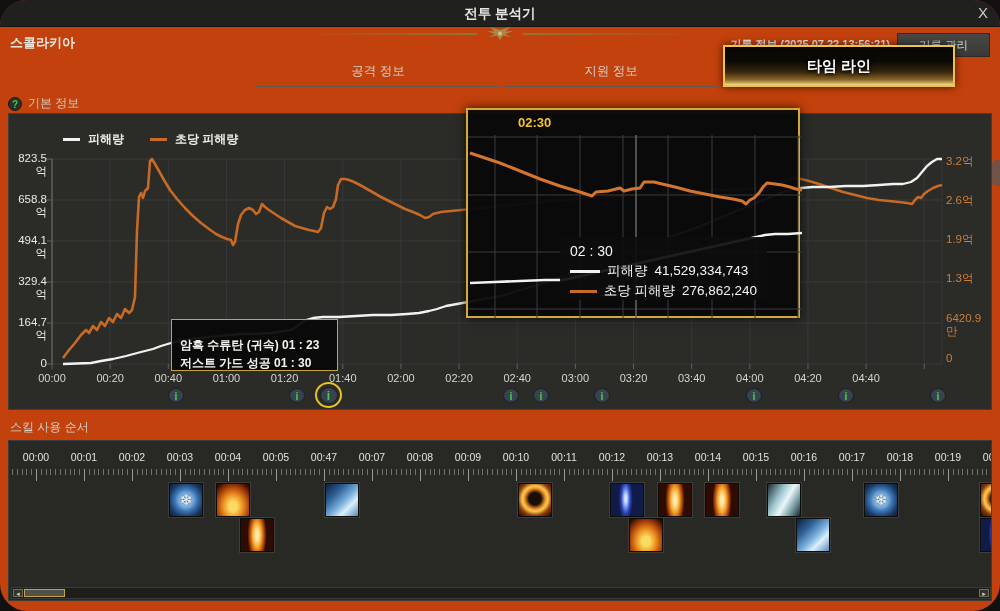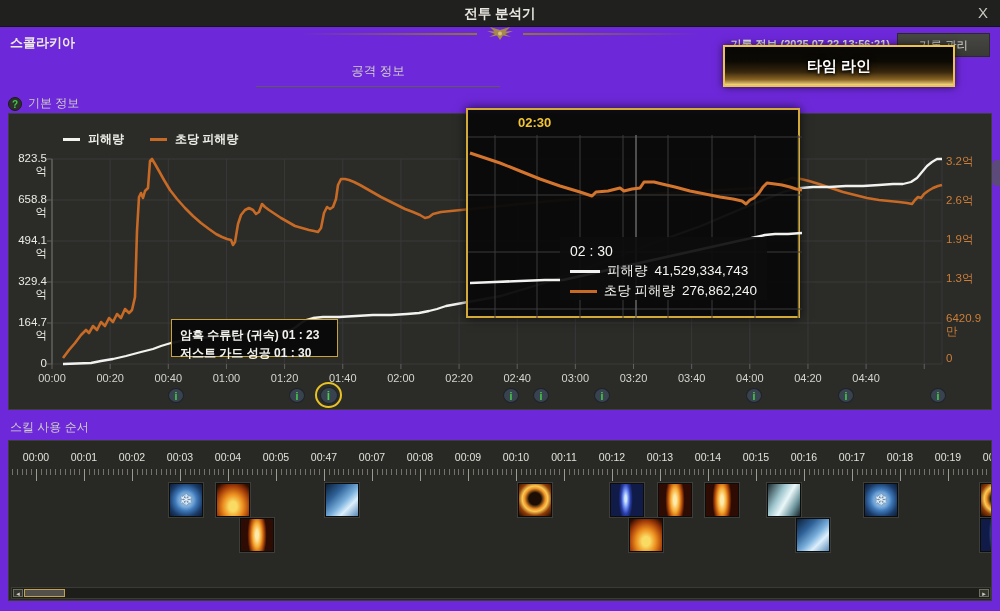--- a/index.html
+++ b/index.html
@@ -1,17 +1,17 @@
 <!DOCTYPE html>
 <html><head>
 <meta charset="utf-8">
 <style>
   html,body{margin:0;padding:0;background:#111;}
   *{box-sizing:border-box;font-family:"Liberation Sans","DejaVu Sans",sans-serif;}
-  .window{position:relative;width:1000px;height:611px;background:#6d28d9;overflow:hidden;color:#ddd;}
+  .window{position:relative;width:1000px;height:611px;background:#c2410c;overflow:hidden;color:#ddd;border-radius:27px;}
 
   
   .titlebar{position:absolute;left:0;top:0;width:1000px;height:27px;background:#20201e;border-bottom:1px solid #151513;}
   .title{position:absolute;left:0;right:0;top:0;height:27px;line-height:27px;text-align:center;font-size:13.5px;font-weight:bold;color:#e8e6e0;}
   .close{position:absolute;right:12px;top:4px;font-size:15px;color:#c9c9c3;cursor:pointer;}
   .ornament{position:absolute;left:300px;top:26px;width:400px;height:16px;display:flex;align-items:center;justify-content:center;}
   .orn-line{height:2px;flex:1;}
   .orn-line.l{background:linear-gradient(90deg,rgba(122,100,48,0),#8f7638);}
   .orn-line.r{background:linear-gradient(90deg,#8f7638,rgba(122,100,48,0));}
 
@@ -53,22 +53,22 @@
   .axis-lab{position:absolute;font-size:11.5px;color:#ebebe4;}
   .axis-lab.right{color:#cd7f38;}
   .x-lab{position:absolute;font-size:11px;color:#d6d6cf;text-align:center;width:50px;top:258px;}
   .info-marker{position:absolute;width:16px;height:15px;border-radius:50%;background:#39434f;border:1px solid #1d2329;
     color:#46cf4c;font-weight:bold;font-size:10.5px;text-align:center;line-height:14px;top:274px;cursor:pointer;}
   .marker-ring{position:absolute;width:27px;height:26px;border-radius:50%;border:2.5px solid #e7c227;top:268px;cursor:pointer;
     display:flex;align-items:center;justify-content:center;}
   .marker-ring .info-marker{position:static;width:18px;height:17px;font-size:12px;line-height:16px;}
 
   
-  .tooltip-small{position:absolute;left:171px;top:319px;width:167px;height:38px;z-index:5;
-    background:rgba(9,9,9,.94);border:1px solid #c9a43c;padding:6px 8px;}
+  .tooltip-small{position:absolute;left:171px;top:319px;width:167px;height:52px;z-index:5;
+    background:rgba(9,9,9,.94);border:1px solid #c9a43c;padding:16px 8px;}
   .tooltip-small div{font-size:12px;line-height:18px;color:#f3f3ee;font-weight:bold;white-space:nowrap;}
   .tooltip-large{position:absolute;left:438px;top:108px;width:334px;height:210px;z-index:6;
     background:rgba(9,9,9,.96);border:2px solid #d3a938;box-shadow:0 0 10px rgba(0,0,0,.7);margin-left:28px;}
   .tl-header{position:absolute;left:50px;top:5px;font-size:13px;font-weight:bold;color:#f2c432;}
   #mini-svg{position:absolute;left:0;top:0;}
   .tl-legend{position:absolute;left:92px;top:127px;width:207px;height:63px;background:rgba(13,13,13,.92);
     padding:4px 10px;color:#f5f5f1;}
   .tl-time{font-size:14px;line-height:20px;}
   .tl-row{display:flex;align-items:center;gap:7px;font-size:13.5px;line-height:20px;white-space:nowrap;}
   .sw.w30{width:30px;}
@@ -114,20 +114,21 @@
       <circle cx="23" cy="6.5" r="2" fill="#d9c07a"></circle>
     </svg>
     <span class="orn-line r"></span>
   </div>
 
   <div class="boss">스콜라키아</div>
   <div class="record-info">기록 정보 (2025.07.22 13:56:21)</div>
   <div class="record-btn">기록 관리</div>
 
   <div class="tab t1">공격 정보</div>
+  <div class="tab t2">지원 정보</div>
   <div class="active-tab">
     <span>타임 라인</span>
   </div>
 
   <div class="section-label basic">
     <span class="help-icon">?</span>
     <span>기본 정보</span>
   </div>
 
   <div class="chart-panel">

